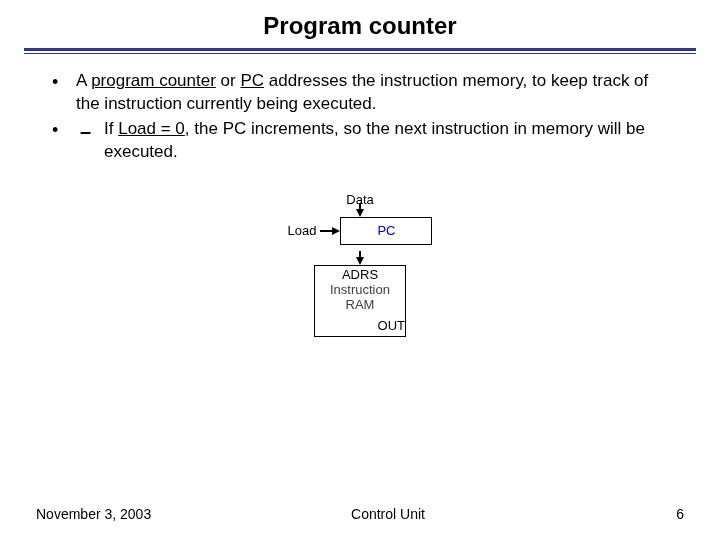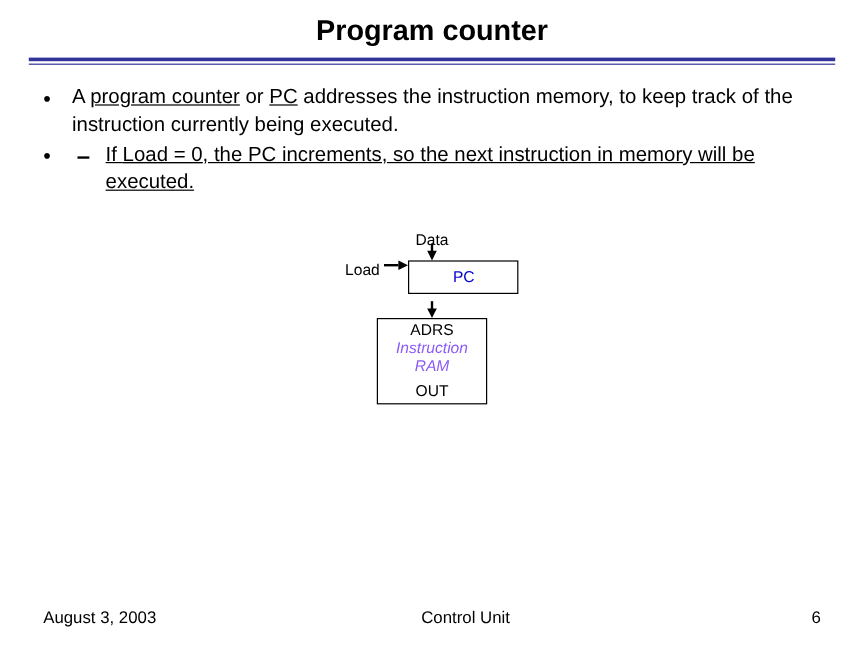--- a/index.html
+++ b/index.html
@@ -20,21 +20,21 @@
     font-weight: bold;
     padding-top: 12px;
     padding-bottom: 8px;
   }
   .rule {
     margin: 0 24px 16px 24px;
   }
   .rule .top { height: 3px; background: #333399; }
   .rule .bot { height: 1px; background: #333399; margin-top: 2px; }
   .content {
-    padding: 0 32px;
+    padding: 0 48px;
   }
   ul.bullets {
     list-style: none;
     padding: 0;
     margin: 0;
   }
   ul.bullets > li {
     position: relative;
     padding-left: 28px;
     margin-bottom: 2px;
@@ -50,21 +50,20 @@
   ul.dashes {
     list-style: none;
     padding: 0;
     margin: 0;
   }
   ul.dashes > li {
     position: relative;
     padding-left: 28px;
     margin-bottom: 2px;
     line-height: 1.35;
-    text-decoration: underline;
   }
   ul.dashes > li::before {
     content: "–";
     position: absolute;
     left: 4px;
     top: 0;
     font-size: 20px;
     font-weight: bold;
   }
   .u { text-decoration: underline; }
@@ -88,20 +87,21 @@
     content: "";
     position: absolute;
     left: -1px;
     top: -14px;
     width: 2px;
     height: 8px;
     background: #000;
   }
   .row {
     display: flex;
+    align-items: center;
   }
   .load-label { margin-right: 4px; }
   .arrow-right {
     width: 0; height: 0;
     border-top: 4px solid transparent;
     border-bottom: 4px solid transparent;
     border-left: 8px solid #000;
     position: relative;
     margin-left: 12px;
     margin-right: 0;
@@ -116,22 +116,22 @@
     background: #000;
   }
   .box {
     border: 1px solid #000;
     width: 90px;
     text-align: center;
     background: #fff;
   }
   .pc-box { height: 26px; line-height: 26px; color: #0000cc; }
   .ram-box { padding: 2px 0; line-height: 1.15; }
-  .ram-mid { color: #8b5cf6; font-style: italic; }
-  .out-label { margin-top: 6px; }
+  .ram-mid { color: #404040; }
+  .out-label { margin-top: 6px; text-align: right; }
   .footer {
     position: absolute;
     bottom: 18px;
     left: 0;
     width: 720px;
     font-size: 14px;
   }
   .f-left { position: absolute; left: 36px; }
   .f-center { width: 100%; text-align: center; margin-left: 28px; }
   .f-right { position: absolute; right: 36px; bottom: 0; }
@@ -170,16 +170,16 @@
     <div class="arrow-down" style="margin-top:12px;"></div>
     <div class="box ram-box">
       <div>ADRS</div>
       <div class="ram-mid">Instruction RAM</div>
       <div class="out-label">OUT</div>
     </div>
   </div>
 </div>
 
 <div class="footer">
-  <span class="f-left">August 3, 2003</span>
+  <span class="f-left">November 3, 2003</span>
   <div class="f-center">Control Unit</div>
   <span class="f-right">6</span>
 </div>
 
 </body></html>

